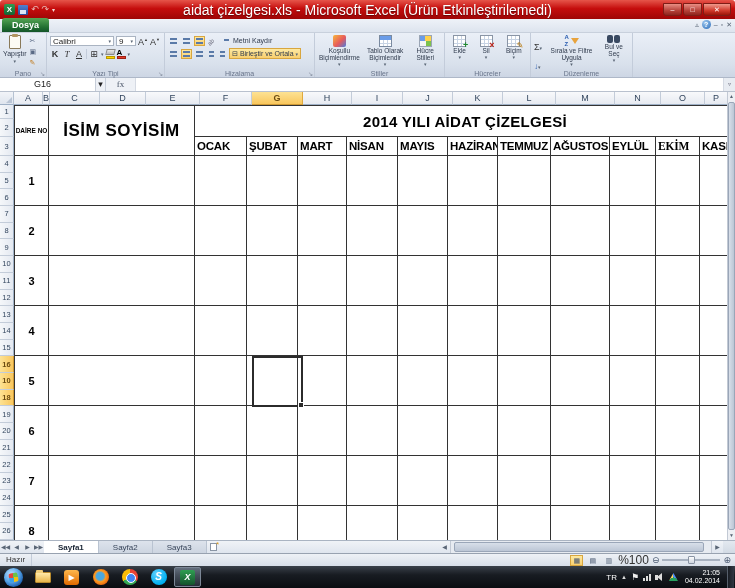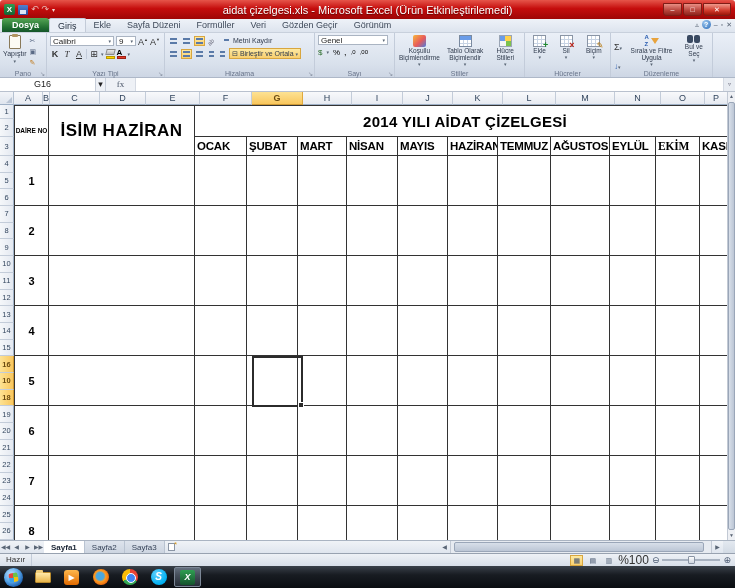--- a/index.html
+++ b/index.html
@@ -8,21 +8,21 @@
 .band{position:absolute;left:0;right:0;}
 
 
 .titlebar{top:0;height:19px;background:linear-gradient(#e6554a,#c50d0d 45%,#9e0606);border-radius:3px 3px 0 0;display:flex;align-items:center;}
 .qat{display:flex;align-items:center;gap:3px;margin-left:4px;z-index:2;}
 .xl-logo{width:11px;height:11px;border-radius:2px;background:linear-gradient(#2f9e52,#156334);color:#fff;font-size:8px;font-weight:bold;text-align:center;line-height:11px;}
 .save-ic{width:10px;height:10px;background:linear-gradient(#4f7fd0,#2a4f9e);border-radius:1px;position:relative;}
 .save-ic::after{content:'';position:absolute;left:2px;bottom:1px;width:6px;height:4px;background:#dce6f5;}
 .undo-ic,.redo-ic{color:#e8b9b4;font-size:9px;line-height:9px;}
 .qat-dd{color:#f3d7d4;font-size:6px;}
-.tb-title{position:absolute;left:0;right:0;text-align:center;color:#fff;font-size:11px;text-shadow:0 1px 1px #5e0404;}
+.tb-title{position:absolute;left:0;right:0;text-align:center;color:#fff;font-size:14px;text-shadow:0 1px 1px #5e0404;}
 .winbtns{margin-left:auto;display:flex;gap:1px;margin-right:4px;z-index:2;}
 .wbtn{width:19px;height:13px;border:1px solid #7e1d16;border-radius:0 0 3px 3px;background:linear-gradient(#e98f84,#b6423a 60%,#8f241d);color:#fff;font-size:7px;line-height:11px;text-align:center;}
 .wbtn.close{width:28px;background:linear-gradient(#f09a8c,#d0392b 60%,#9c1408);}
 
 
 .tabrow{top:19px;height:14px;background:linear-gradient(#eef2f8,#dde4ee);border-bottom:1px solid #c8d0dc;display:flex;align-items:flex-end;}
 .filetab{height:14px;margin-left:2px;padding:0 10px;border-radius:3px 3px 0 0;background:linear-gradient(#55a655,#1f6d30 70%,#15552a);color:#fff;font-size:9px;line-height:14px;font-weight:bold;}
 .rtabs{display:flex;height:14px;}
 .rtab{padding:0 8px;font-size:9px;line-height:14px;color:#3f4a5a;}
 .rtab.active{background:#eaeff7;border:1px solid #c3cbd8;border-bottom:0;border-radius:2px 2px 0 0;color:#1f2a3a;}
@@ -129,21 +129,21 @@
 .selbox::after{content:'';position:absolute;right:-3px;bottom:-3px;width:4px;height:4px;background:#2b2b2b;border:1px solid #fff;}
 .vscroll{position:absolute;right:0;top:0;bottom:0;width:8px;background:#eef0f4;border-left:1px solid #c2c9d4;z-index:5;}
 .vs-a{position:absolute;left:0;right:0;height:9px;font-size:5px;color:#5a6474;text-align:center;line-height:9px;}
 .vs-a.up{top:0;}.vs-a.dn{bottom:0;}
 .vthumb{position:absolute;left:0;right:0;top:10px;bottom:10px;background:linear-gradient(90deg,#d8dfe9,#bcc6d5);border:1px solid #9aa6b8;border-radius:2px;}
 
 
 .tabscroll{top:540px;height:13px;background:linear-gradient(#f0f3f7,#dfe5ee);border-top:1px solid #aab4c2;display:flex;align-items:stretch;font-size:8px;}
 .tnav{width:11px;text-align:center;color:#5a6676;font-size:6px;line-height:12px;}
 .stabs{display:flex;}
-.stab{padding:0 7px;display:flex;align-items:center;border-right:1px solid #b9c3d1;background:linear-gradient(#dde3ec,#cdd5e1);color:#38455a;}
+.stab{padding:0 14px;display:flex;align-items:center;border-right:1px solid #b9c3d1;background:linear-gradient(#dde3ec,#cdd5e1);color:#38455a;}
 .stab.active{background:#fff;font-weight:bold;color:#1a2535;}
 .addsheet{width:14px;display:flex;align-items:center;justify-content:center;}
 .addsheet i{width:7px;height:8px;background:#fff;border:1px solid #8a95a5;position:relative;font-style:normal;}
 .addsheet i::after{content:'*';position:absolute;right:-3px;top:-4px;color:#d89a20;font-size:8px;}
 .tspacer{flex:1;}
 .hs-a{width:11px;text-align:center;color:#5a6676;font-size:6px;line-height:12px;}
 .htrack{width:262px;position:relative;background:#e7ebf1;border-left:1px solid #c2c9d4;border-right:1px solid #c2c9d4;}
 .hthumb{position:absolute;top:1px;bottom:1px;left:3px;width:250px;background:linear-gradient(#d8dfe9,#bcc6d5);border:1px solid #9aa6b8;border-radius:2px;}
 .tcorner{width:12px;background:linear-gradient(#e4e9f0,#d2dae4);}
 
@@ -199,30 +199,20 @@
   <div class="tb-title">aidat çizelgesi.xls - Microsoft Excel (Ürün Etkinleştirilemedi)</div>
   <div class="winbtns">
     <span class="wbtn">–</span>
     <span class="wbtn">□</span>
     <span class="wbtn close">✕</span>
   </div>
 </div>
 
 <div class="band tabrow">
   <div class="filetab">Dosya</div>
-  <div class="rtabs">
-
-  <div class="rtab active">Giriş</div>
-      <div class="rtab">Ekle</div>
-      <div class="rtab">Sayfa Düzeni</div>
-      <div class="rtab">Formüller</div>
-      <div class="rtab">Veri</div>
-      <div class="rtab">Gözden Geçir</div>
-      <div class="rtab">Görünüm</div>
-    </div>
 </div>
 
 <div class="band ribbon">
   <div class="rgroup" style="width:47px">
     <div class="bigbtn">
       <span class="clip"></span>
       <span>Yapıştır</span>
       <span class="car">▾</span>
     </div>
     <div class="vcol" style="padding-top:1px">
@@ -310,38 +300,20 @@
             <span style="font-size:7px">⊟</span>
             <span>Birleştir ve Ortala</span>
             <span class="car">▾</span>
           </span>
       </div>
     </div>
     <span class="glabel">Hizalama</span>
     <span class="dl">↘</span>
   </div>
 
-  <div class="rgroup" style="width:80px">
-    <div class="vcol" style="width:100%">
-      <div class="combo" style="width:70px">
-          <span>Genel</span>
-          <span class="car">▾</span>
-        </div>
-      <div class="rrow" style="gap:4px">
-        <span style="font-size:8px;color:#2f6e2f">$</span>
-          <span class="car">▾</span>
-        <span style="font-size:8px">%</span>
-        <span style="font-size:9px">,</span>
-        <span style="font-size:6px">,0</span>
-        <span style="font-size:6px">,00</span>
-      </div>
-    </div>
-    <span class="glabel">Sayı</span>
-    <span class="dl">↘</span>
-  </div>
 
   <div class="rgroup" style="width:130px;justify-content:space-around">
     <div class="colbtn">
       <span class="ic-cond"></span>
       <span class="wraplbl">Koşullu Biçimlendirme</span>
       <span class="car">▾</span>
     </div>
     <div class="colbtn">
       <span class="ic-table"></span>
       <span class="wraplbl">Tablo Olarak Biçimlendir</span>
@@ -465,21 +437,21 @@
       <div class="rh">23</div>
       <div class="rh">24</div>
       <div class="rh">25</div>
       <div class="rh">26</div>
       <div class="rh">27</div>
     </div>
 
   <div class="tablewrap">
     <div class="thead">
       <div class="daire-h">DAİRE NO</div>
-      <div class="name-h">İSİM HAZİRAN</div>
+      <div class="name-h">İSİM SOYİSİM</div>
       <div class="htright">
         <div class="title-cell">2014 YILI AİDAT ÇİZELGESİ</div>
         <div class="months-h">
 
         <div class="mh">OCAK</div>
             <div class="mh">ŞUBAT</div>
             <div class="mh">MART</div>
             <div class="mh">NİSAN</div>
             <div class="mh">MAYIS</div>
             <div class="mh">HAZİRAN</div>
@@ -699,13 +671,30 @@
     </span>
   <span class="app">
       <i class="chrome-ic"></i>
     </span>
   <span class="app">
       <i class="skype-ic">S</i>
     </span>
   <span class="app active">
       <i class="excel-ic">X</i>
     </span>
+  <div class="tray">
+    <span class="trlang">TR</span>
+    <span class="trcaret">▲</span>
+    <span class="trflag">⚑</span>
+    <span class="sig">
+        <span class="s1"></span>
+        <span class="s2"></span>
+        <span class="s3"></span>
+      </span>
+    <span class="spk"></span>
+    <span class="drv"></span>
+    <div class="clock">
+      <div>21:05</div>
+      <div>04.02.2014</div>
+    </div>
+    <span class="showdesk"></span>
+  </div>
 </div>
 
 </body></html>

